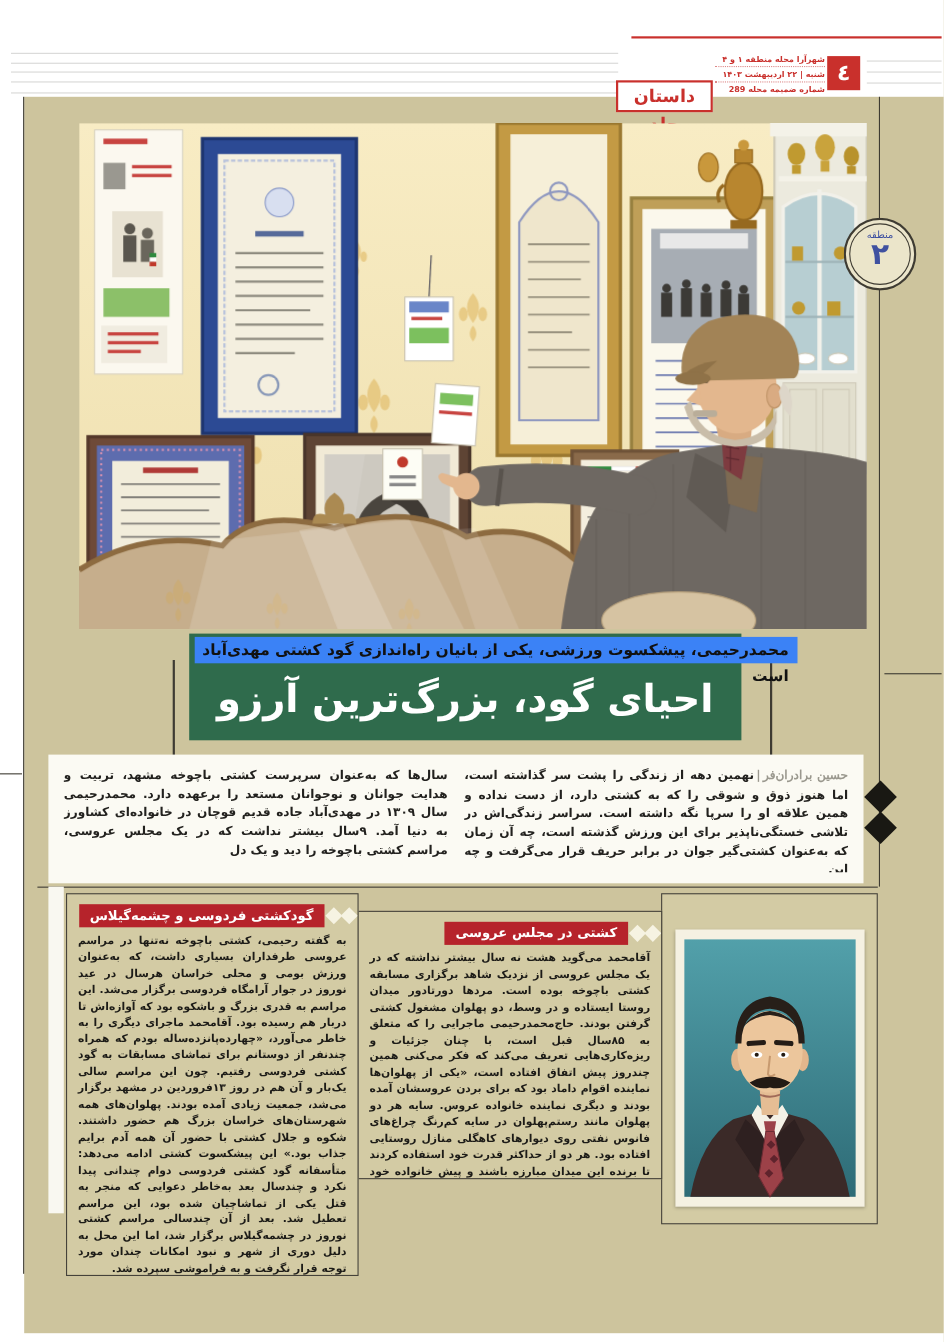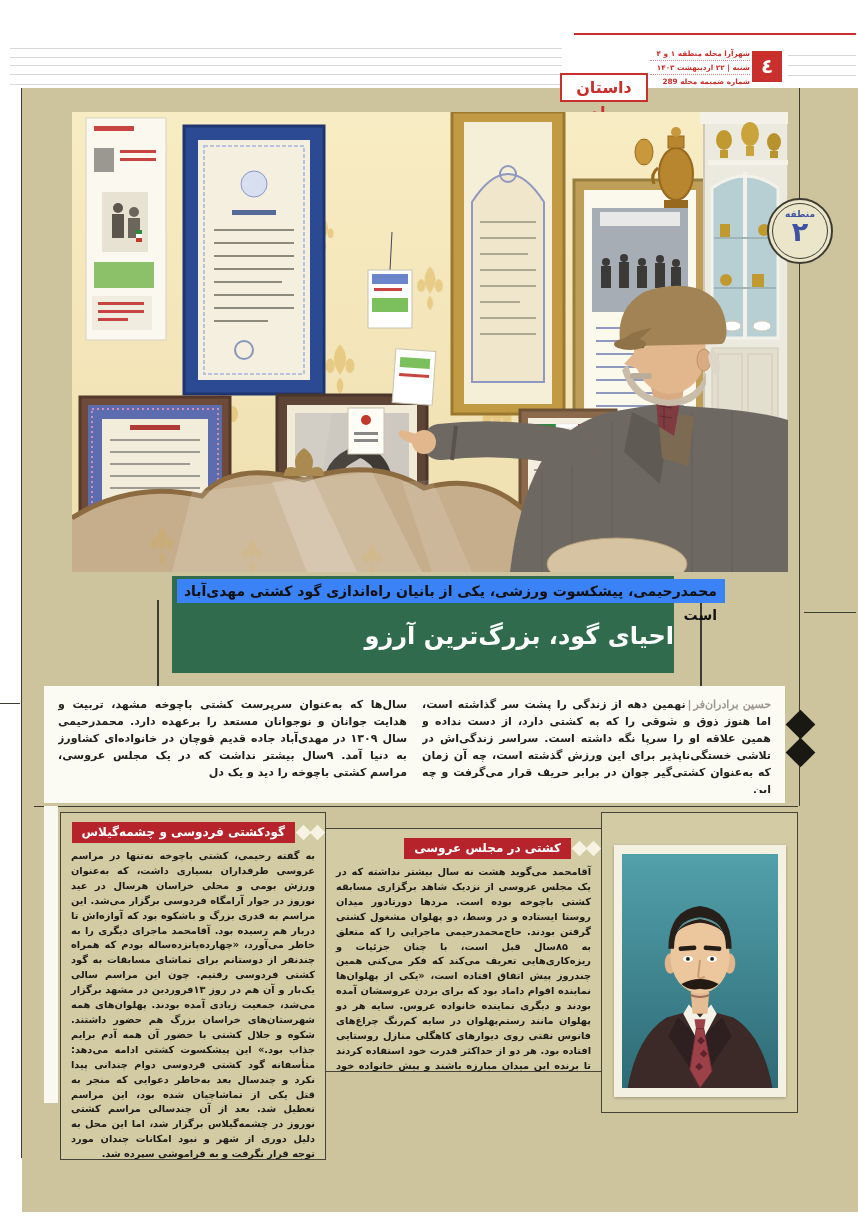--- a/index.html
+++ b/index.html
@@ -20,28 +20,28 @@
     font-weight:bold;line-height:13px;text-align:right;}
   #issue-info .iline{border-bottom:1px dotted #d88;white-space:nowrap;}
   #issue-info .iline:last-child{border-bottom:none;}
   #section-name-box{left:560px;top:73px;width:84px;height:25px;border:2px solid #c9302c;
     color:#c9302c;font-weight:bold;font-size:16px;text-align:center;line-height:25px;background:#fff;}
   
   #district-badge{left:767px;top:198px;width:62px;height:62px;border-radius:50%;
     border:2px solid #3e3b32;background:#ebe5ca;z-index:6;text-align:center;}
   #district-badge .inner{position:absolute;left:3px;top:3px;right:3px;bottom:3px;
     border:1.5px solid #3e3b32;border-radius:50%;}
-  #district-badge .blabel{display:block;margin-top:9px;font-size:9px;font-weight:bold;color:#3f51a0;}
+  #district-badge .blabel{display:block;margin-top:9px;font-size:9px;font-weight:normal;color:#3f51a0;}
   #district-badge .bnum{display:block;font-size:27px;line-height:26px;font-weight:bold;color:#3f51a0;}
   
   #green-box{left:172px;top:576px;width:502px;height:97px;background:#2f6b4c;z-index:3;}
   #kicker-strip{left:177px;top:579px;width:548px;height:24px;background:#3b82f6;z-index:4;
     font-size:14px;font-weight:bold;color:#111;line-height:24px;text-align:right;padding-right:8px;box-sizing:border-box;}
   #main-title{left:172px;top:603px;width:502px;height:70px;z-index:4;color:#ffffff;
-    font-size:24px;font-weight:bold;text-align:right;line-height:66px;}
+    font-size:35px;font-weight:bold;text-align:center;line-height:66px;}
   .bracket{z-index:2;}
   #bracket-left{left:157px;top:600px;width:26px;height:148px;border-left:2px solid #3e3b32;border-bottom:2px solid #3e3b32;}
   #bracket-right{left:674px;top:600px;width:26px;height:148px;border-right:2px solid #3e3b32;border-bottom:2px solid #3e3b32;}
   
   #lead-box{left:44px;top:686px;width:741px;height:117px;background:#fbfaf3;z-index:2;
     display:flex;flex-direction:row;gap:15px;box-sizing:border-box;padding:10px 14px;}
   .lead-col{flex:1;font-size:11px;line-height:17px;font-weight:bold;color:#22211e;
     text-align:justify;overflow:hidden;}
   .byline{color:#9a988e;font-weight:bold;font-family:Liberation Serif, serif;}
   .bsep{color:#9a988e;padding:0 2px;}

